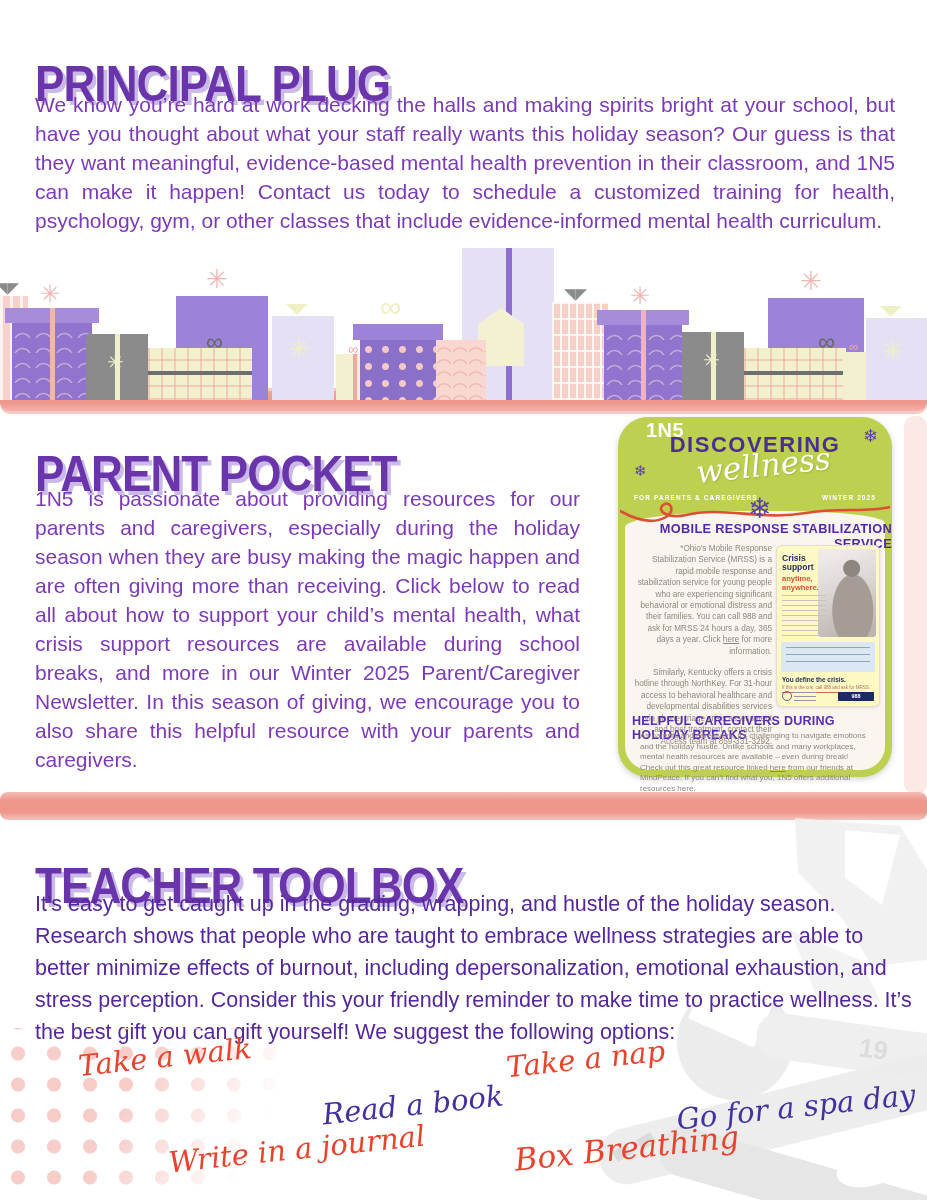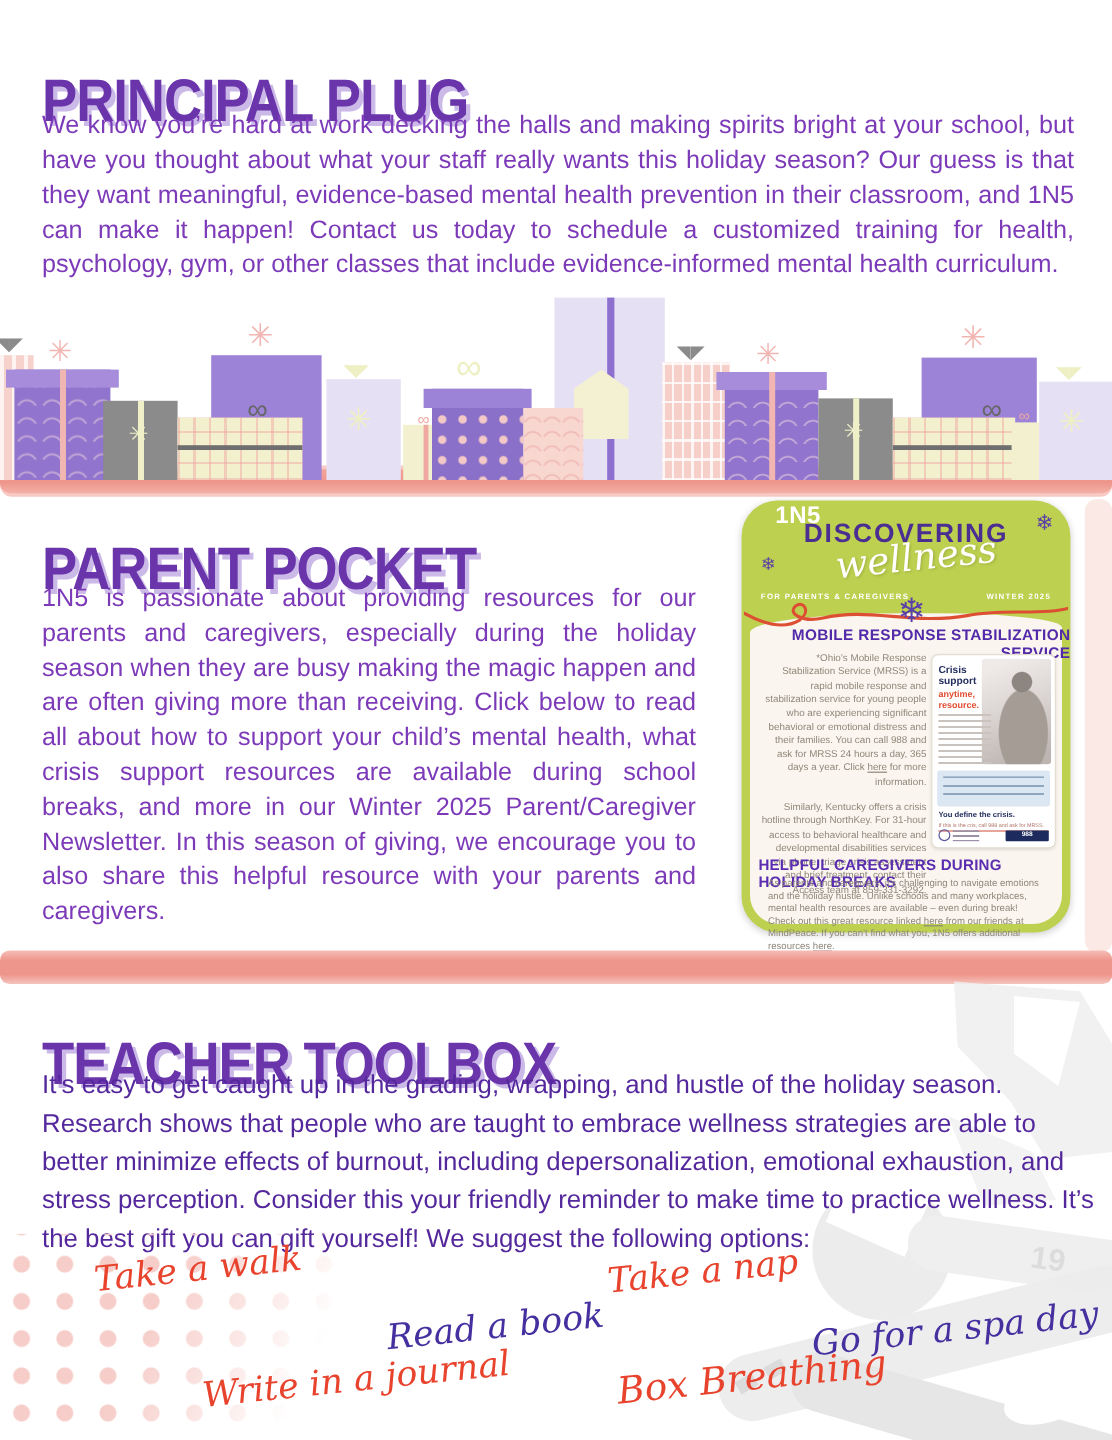--- a/index.html
+++ b/index.html
@@ -58,21 +58,21 @@
   .nl-wave{position:absolute;left:2px;top:80px;width:270px;height:36px;}
   .nl-h1{position:absolute;left:0;right:0;top:104px;text-align:right;font-size:12.8px;font-weight:bold;
     color:#5229a8;letter-spacing:.3px;}
   .nl-col{position:absolute;left:16px;top:126px;width:138px;font-size:8.2px;line-height:11.4px;color:#8f887c;text-align:right;}
   .nl-col p{margin:0 0 9px 0;}
   .link{text-decoration:underline;cursor:pointer;}
   .nl-h2{position:absolute;left:14px;top:297px;font-size:12.6px;font-weight:bold;color:#5a2db0;letter-spacing:.2px;}
   .nl-p3{position:absolute;left:22px;right:24px;top:314px;font-size:8px;line-height:10.6px;color:#8f887c;}
 
   
-  .flyer{position:absolute;left:158px;top:128px;width:102px;height:160px;background:#ffffff;
+  .flyer{position:absolute;left:158px;top:128px;width:102px;height:160px;background:#fef9c3;
     border:1px solid #e3ddd2;border-radius:6px;box-shadow:0 1px 3px rgba(0,0,0,.1);overflow:hidden;}
   .flyer-photo{position:absolute;right:3px;top:3px;width:58px;height:88px;border-radius:3px;
     background-image:radial-gradient(circle at 58% 22%,#8d8580 0 8px,transparent 9px),
       radial-gradient(ellipse at 60% 70%,#a59c96 0 20px,transparent 21px),
       linear-gradient(160deg,#efeae8 10%,#d8d2d0 50%,#bdb5b1 90%);}
   .flyer-title{position:absolute;left:5px;top:8px;width:46px;font-size:8.5px;font-weight:bold;color:#25305f;line-height:9px;}
   .flyer-accent{position:absolute;left:5px;top:29px;width:48px;font-size:7.5px;font-weight:bold;color:#e04b30;line-height:8.5px;}
   .flyer-lines{position:absolute;left:5px;top:49px;width:44px;height:42px;
     background:repeating-linear-gradient(#c9c2bd 0 1.5px,transparent 1.5px 5px);}
   .flyer-bluebox{position:absolute;left:4px;right:4px;top:96px;height:30px;background:#dbe7f3;border-radius:2px;}
@@ -200,21 +200,21 @@
     <div class="nl-h1">MOBILE RESPONSE STABILIZATION SERVICE</div>
 
     <div class="nl-col">
       <p style="margin-bottom:10px;"><span>*Ohio’s Mobile Response Stabilization Service (MRSS) is a rapid mobile response and stabilization service for young people who are experiencing significant behavioral or emotional distress and their families. You can call 988 and ask for MRSS 24 hours a day, 365 days a year. Click </span><span class="link">here</span><span> for more information.</span></p>
       <p>Similarly, Kentucky offers a crisis hotline through NorthKey. For 31-hour access to behavioral healthcare and developmental disabilities services via phone, triage crisis assessment and brief treatment, contact their Access team at 859-331-3292.</p>
     </div>
 
     <div class="flyer">
       <div class="flyer-photo"></div>
       <div class="flyer-title">Crisis support</div>
-      <div class="flyer-accent">anytime, resource.</div>
+      <div class="flyer-accent">anytime, anywhere.</div>
       <div class="flyer-lines"></div>
       <div class="flyer-bluebox">
         <div class="flyer-bullets"></div>
       </div>
       <div class="flyer-tag">You define the crisis.</div>
       <div class="flyer-sub">If this is the cris, call 988 and ask for MRSS.</div>
       <div class="flyer-hr"></div>
       <div class="flyer-logo-circle"></div>
       <div class="flyer-logo-bars"></div>
       <div class="flyer-badge">988</div>

